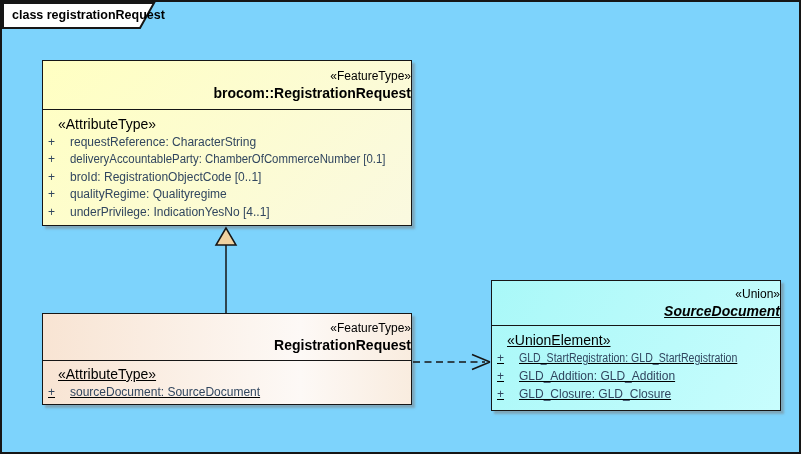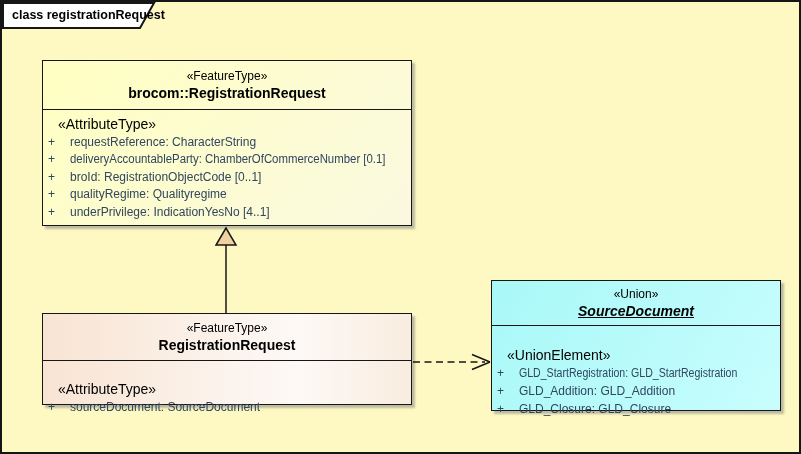--- a/index.html
+++ b/index.html
@@ -1,20 +1,20 @@
 <!DOCTYPE html>
 <html style="--border: #161616; --yellow-light: #ffffc2; --yellow-dark: #faf9e0; --peach-dark: #f8e4d3; --peach-mid: #f9ecdf; --peach-light: #fdf9f6; --cyan-dark: #a9f8f8; --cyan-light: #c8fdfd; --attr-text: #31465f; --triangle-fill: #f0d2a0; --shadow: rgba(125,125,125,0.5);"><head>
 <meta charset="utf-8">
 <style>
   html, body { margin: 0; padding: 0; background: #ffffff; }
   * { box-sizing: border-box; }
   .canvas {
     position: relative;
     width: 801px; height: 454px;
-    background: #fef9c3;
+    background: #7dd3fc;
     border: 2px solid var(--border, #161616);
     overflow: hidden;
     font-family: "Liberation Sans", sans-serif;
   }
   
   .tab-svg { position: absolute; left: 0; top: 0; }
   .tab-label {
     position: absolute; left: 10px; top: 6px;
     font-size: 12.5px; font-weight: bold; color: #000;
     white-space: nowrap;
@@ -27,35 +27,35 @@
   }
   .box-yellow { left: 40px; top: 58px;  width: 370px; height: 166px;
     background: linear-gradient(135deg, var(--yellow-light) 0%, var(--yellow-dark) 100%); }
   .box-peach  { left: 40px; top: 311px; width: 370px; height: 92px;
     background: linear-gradient(90deg, var(--peach-dark) 0%, var(--peach-light) 70%, var(--peach-mid) 100%); }
   .box-cyan   { left: 489px; top: 278px; width: 290px; height: 131px;
     background: linear-gradient(120deg, var(--cyan-dark) 0%, var(--cyan-light) 100%); }
 
   .box-header {
     display: flex; flex-direction: column; justify-content: center;
-    align-items: center; text-align: center; gap: 3px;
+    align-items: flex-end; text-align: center; gap: 3px;
   }
   .box-yellow .box-header { height: 48px; }
   .box-peach  .box-header { height: 46px; }
   .box-cyan   .box-header { height: 44px; }
 
   .stereo { font-size: 12px; color: #000; line-height: 14px; }
   .bname  { font-size: 14px; font-weight: bold; color: #000; line-height: 15px; }
   .bname.underlined { text-decoration: underline; font-style: italic; }
 
   .box-attrs {
     border-top: 1.5px solid var(--border, #161616);
     padding-top: 6px;
   }
-  .box-peach .box-attrs, .box-cyan .box-attrs { padding-top: 20px; }
+  .box-peach .box-attrs, .box-cyan .box-attrs { padding-top: 5px; text-decoration: underline; }
   .attr-stereo {
     font-size: 14px; color: #000;
     padding-left: 15px; line-height: 17.5px; white-space: nowrap;
   }
   .arow {
     display: flex; align-items: baseline;
     line-height: 17.5px; font-size: 12px;
     color: var(--attr-text, #31465f);
     padding-left: 5px; white-space: nowrap;
   }

